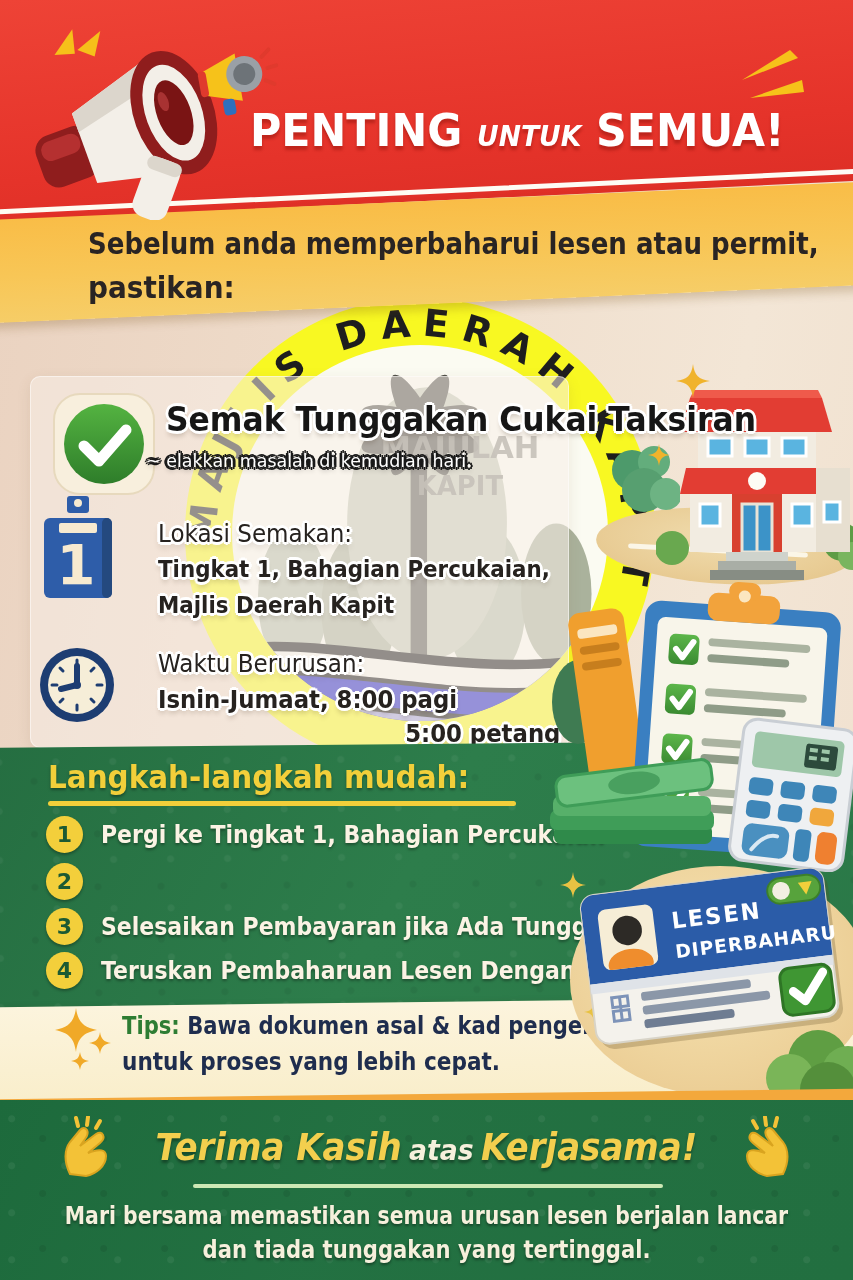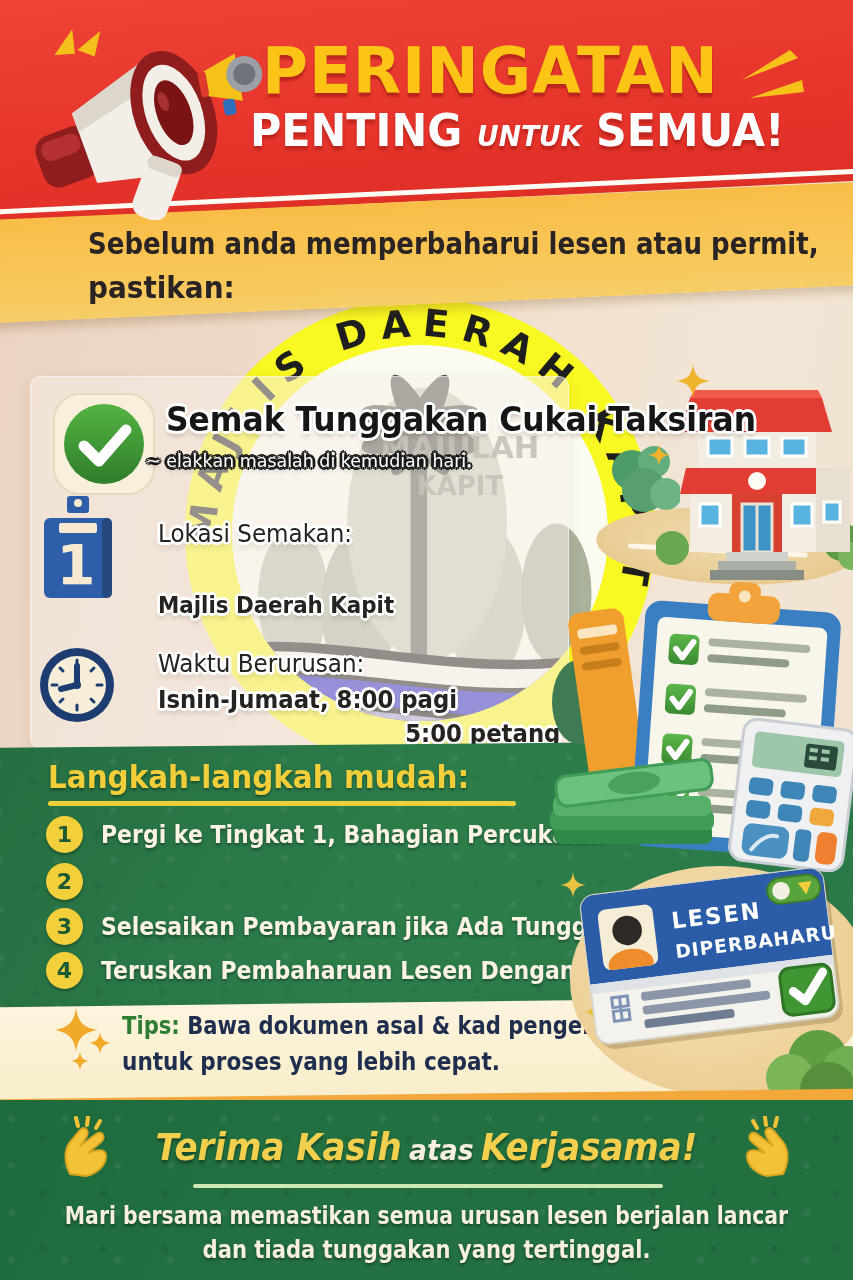--- a/index.html
+++ b/index.html
@@ -186,20 +186,23 @@
     <rect x="0" y="22" width="68" height="80" rx="6" fill="#2e5da9"></rect>
     <rect x="58" y="22" width="10" height="80" rx="5" fill="#24497f"></rect>
     <rect x="23" y="0" width="22" height="17" rx="3" fill="#2e5da9"></rect>
     <circle cx="34" cy="7" r="4" fill="#f7ead0"></circle>
     <rect x="15" y="27" width="38" height="10" rx="2" fill="#f7ead0"></rect>
     <text x="32" y="88" font-size="56" font-weight="bold" fill="#f7ead0" text-anchor="middle">1</text>
   </svg>
   <div class="abs p-label ow" style="left:158px;top:520px;">
     <span class="sx" style="transform:scaleX(.96);">Lokasi Semakan:</span>
   </div>
+  <div class="abs p-line ow" style="left:158px;top:556px;">
+    <span class="sx" style="transform:scaleX(.93);">Tingkat 1, Bahagian Percukaian,</span>
+  </div>
   <div class="abs p-line ow" style="left:158px;top:592px;">
     <span class="sx" style="transform:scaleX(.93);">Majlis Daerah Kapit</span>
   </div>
 
   <svg class="abs" style="left:38px;top:646px;width:78px;height:78px;z-index:3;" viewBox="0 0 78 78">
     <circle cx="39" cy="39" r="37" fill="#1d3d72"></circle>
     <circle cx="39" cy="39" r="29" fill="#f6eed8"></circle>
     <g stroke="#1d3d72" stroke-width="3" stroke-linecap="round">
       <line x1="39" y1="14" x2="39" y2="19"></line>
         <line x1="39" y1="59" x2="39" y2="64"></line>
@@ -256,23 +259,20 @@
       <circle cx="52" cy="36" r="18" fill="#9aa0a6"></circle>
       <circle cx="52" cy="36" r="11" fill="#6d7378"></circle>
       <rect x="26" y="58" width="12" height="16" rx="4" fill="#2f6fbe"></rect>
       <g stroke="#e03a2d" stroke-width="4" stroke-linecap="round">
         <line x1="72" y1="22" x2="80" y2="16"></line>
         <line x1="76" y1="34" x2="85" y2="33"></line>
         <line x1="72" y1="46" x2="80" y2="51"></line>
       </g>
     </g>
   </svg>
-  <div class="abs title">
-    <span class="sx" style="transform:scaleX(.98);">PERINGATAN</span>
-  </div>
   <svg class="abs" style="left:738px;top:46px;width:72px;height:66px;z-index:7;" viewBox="0 0 72 66">
     <polygon points="4,34 52,4 60,12" fill="#f6c21a"></polygon>
     <polygon points="12,52 64,34 66,46" fill="#f6c21a"></polygon>
   </svg>
   <div class="abs subtitle">
     <span class="sx" style="transform:scaleX(.95);">
       <span class="big">PENTING</span>
       <span class="small">UNTUK</span>
       <span class="big">SEMUA!</span>
     </span>

